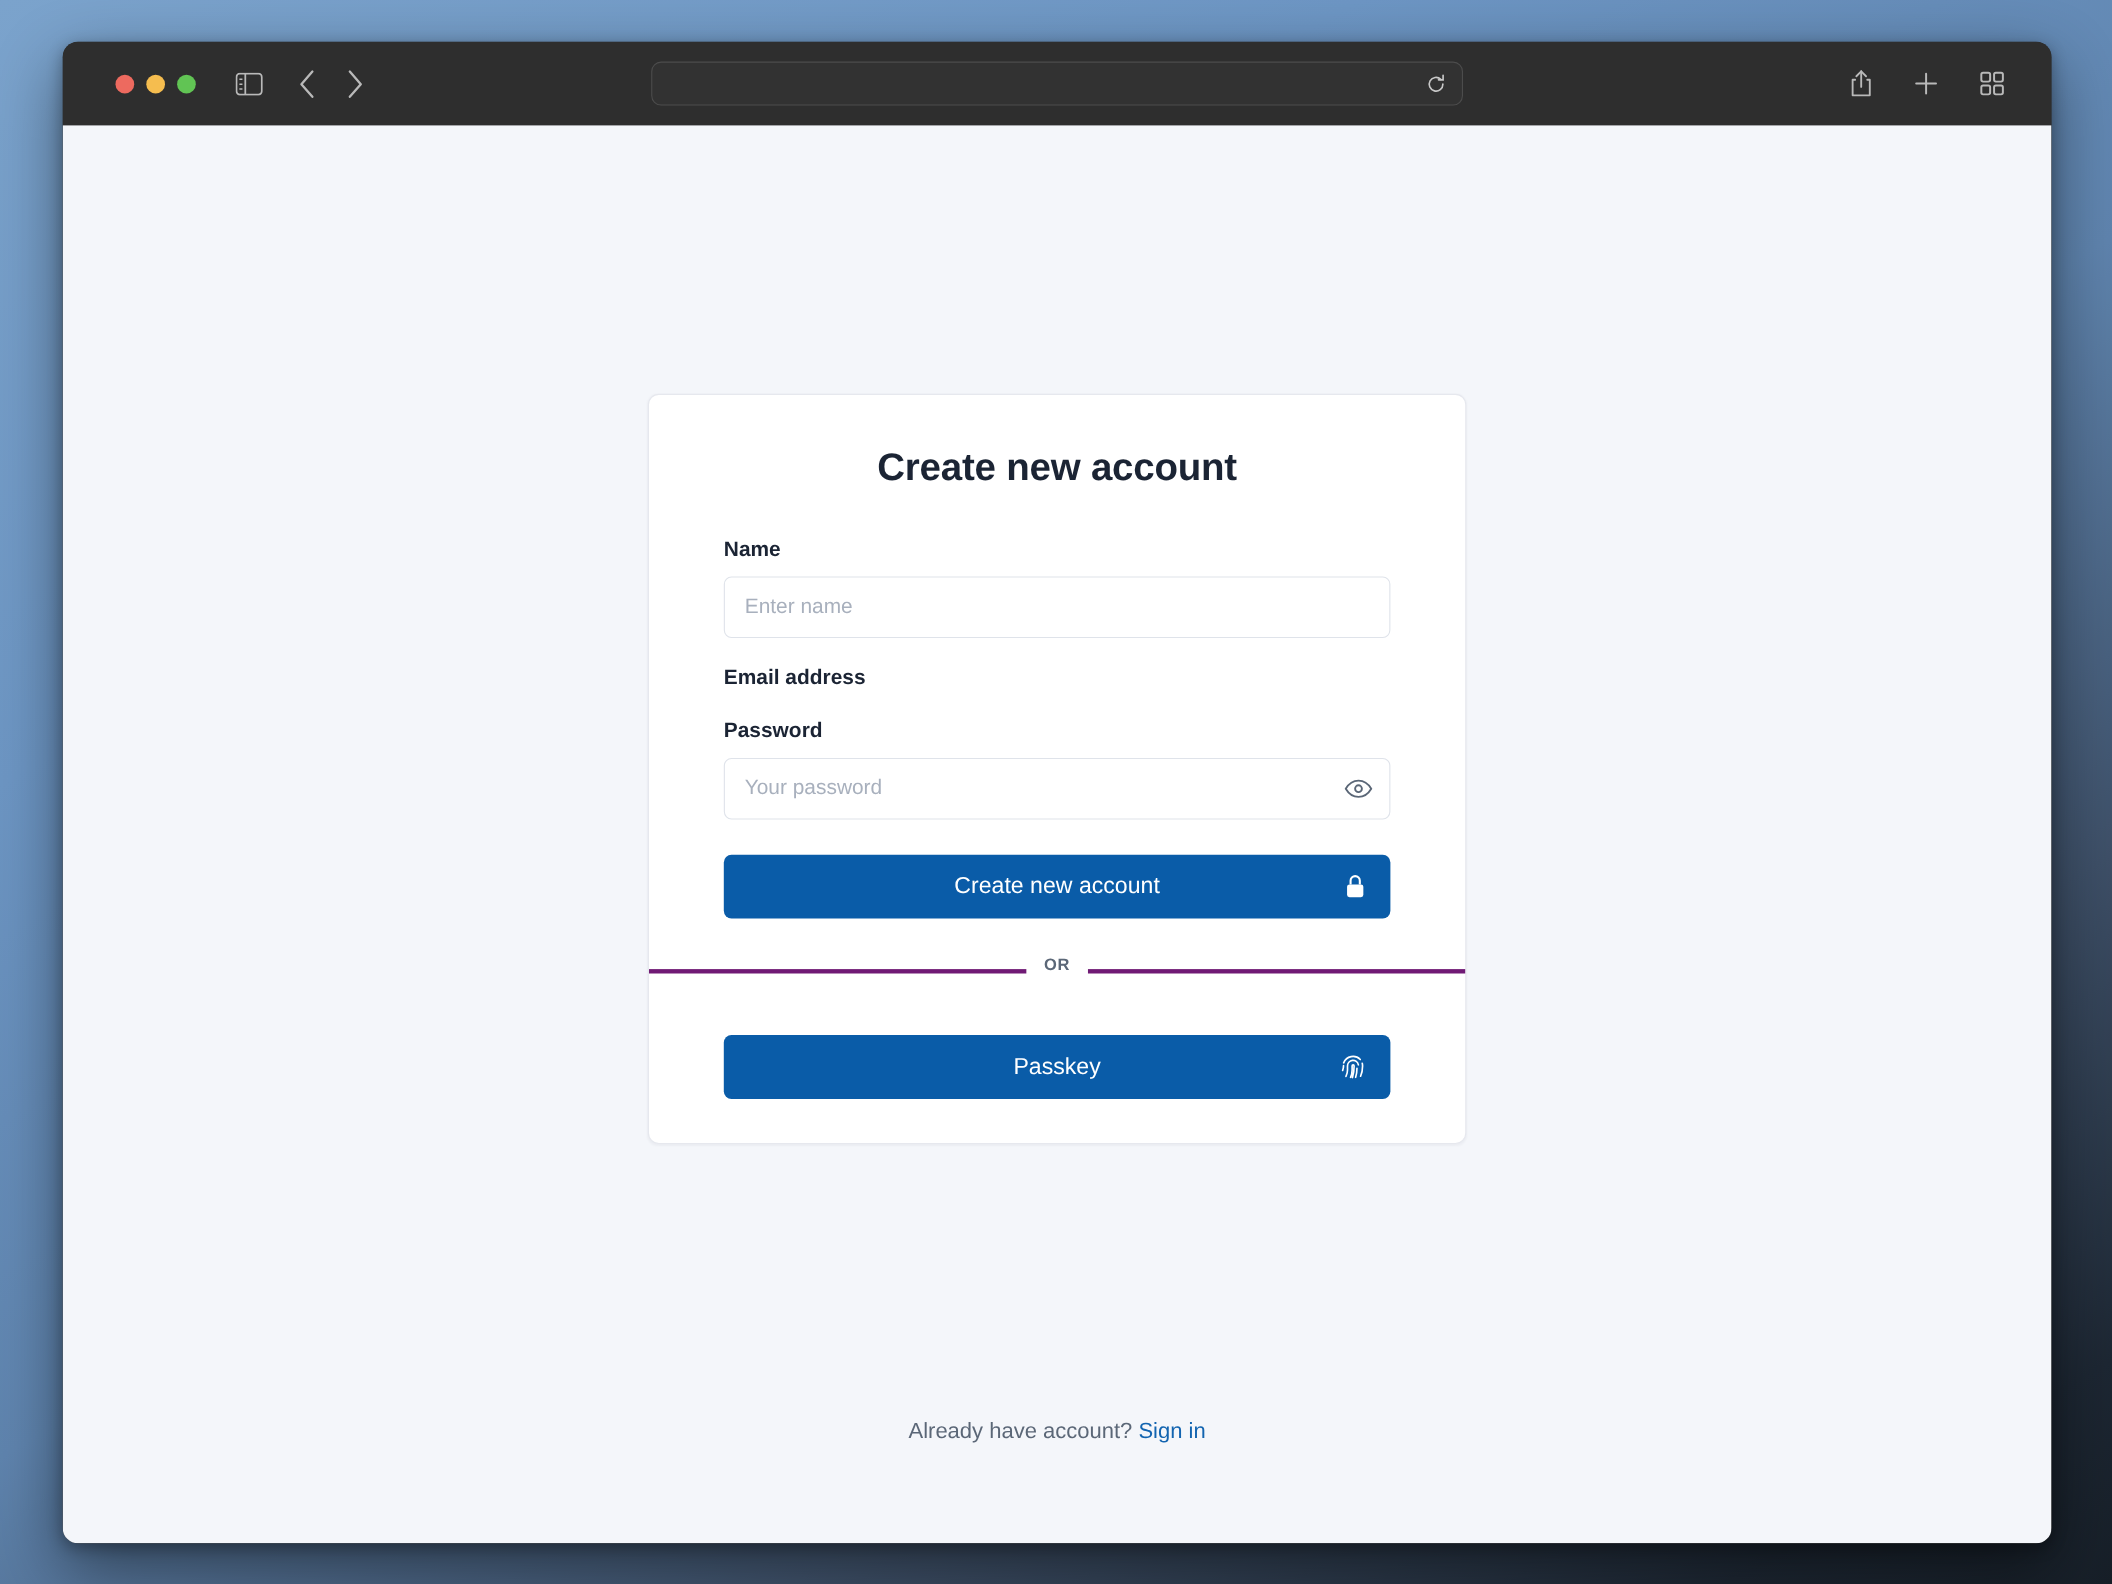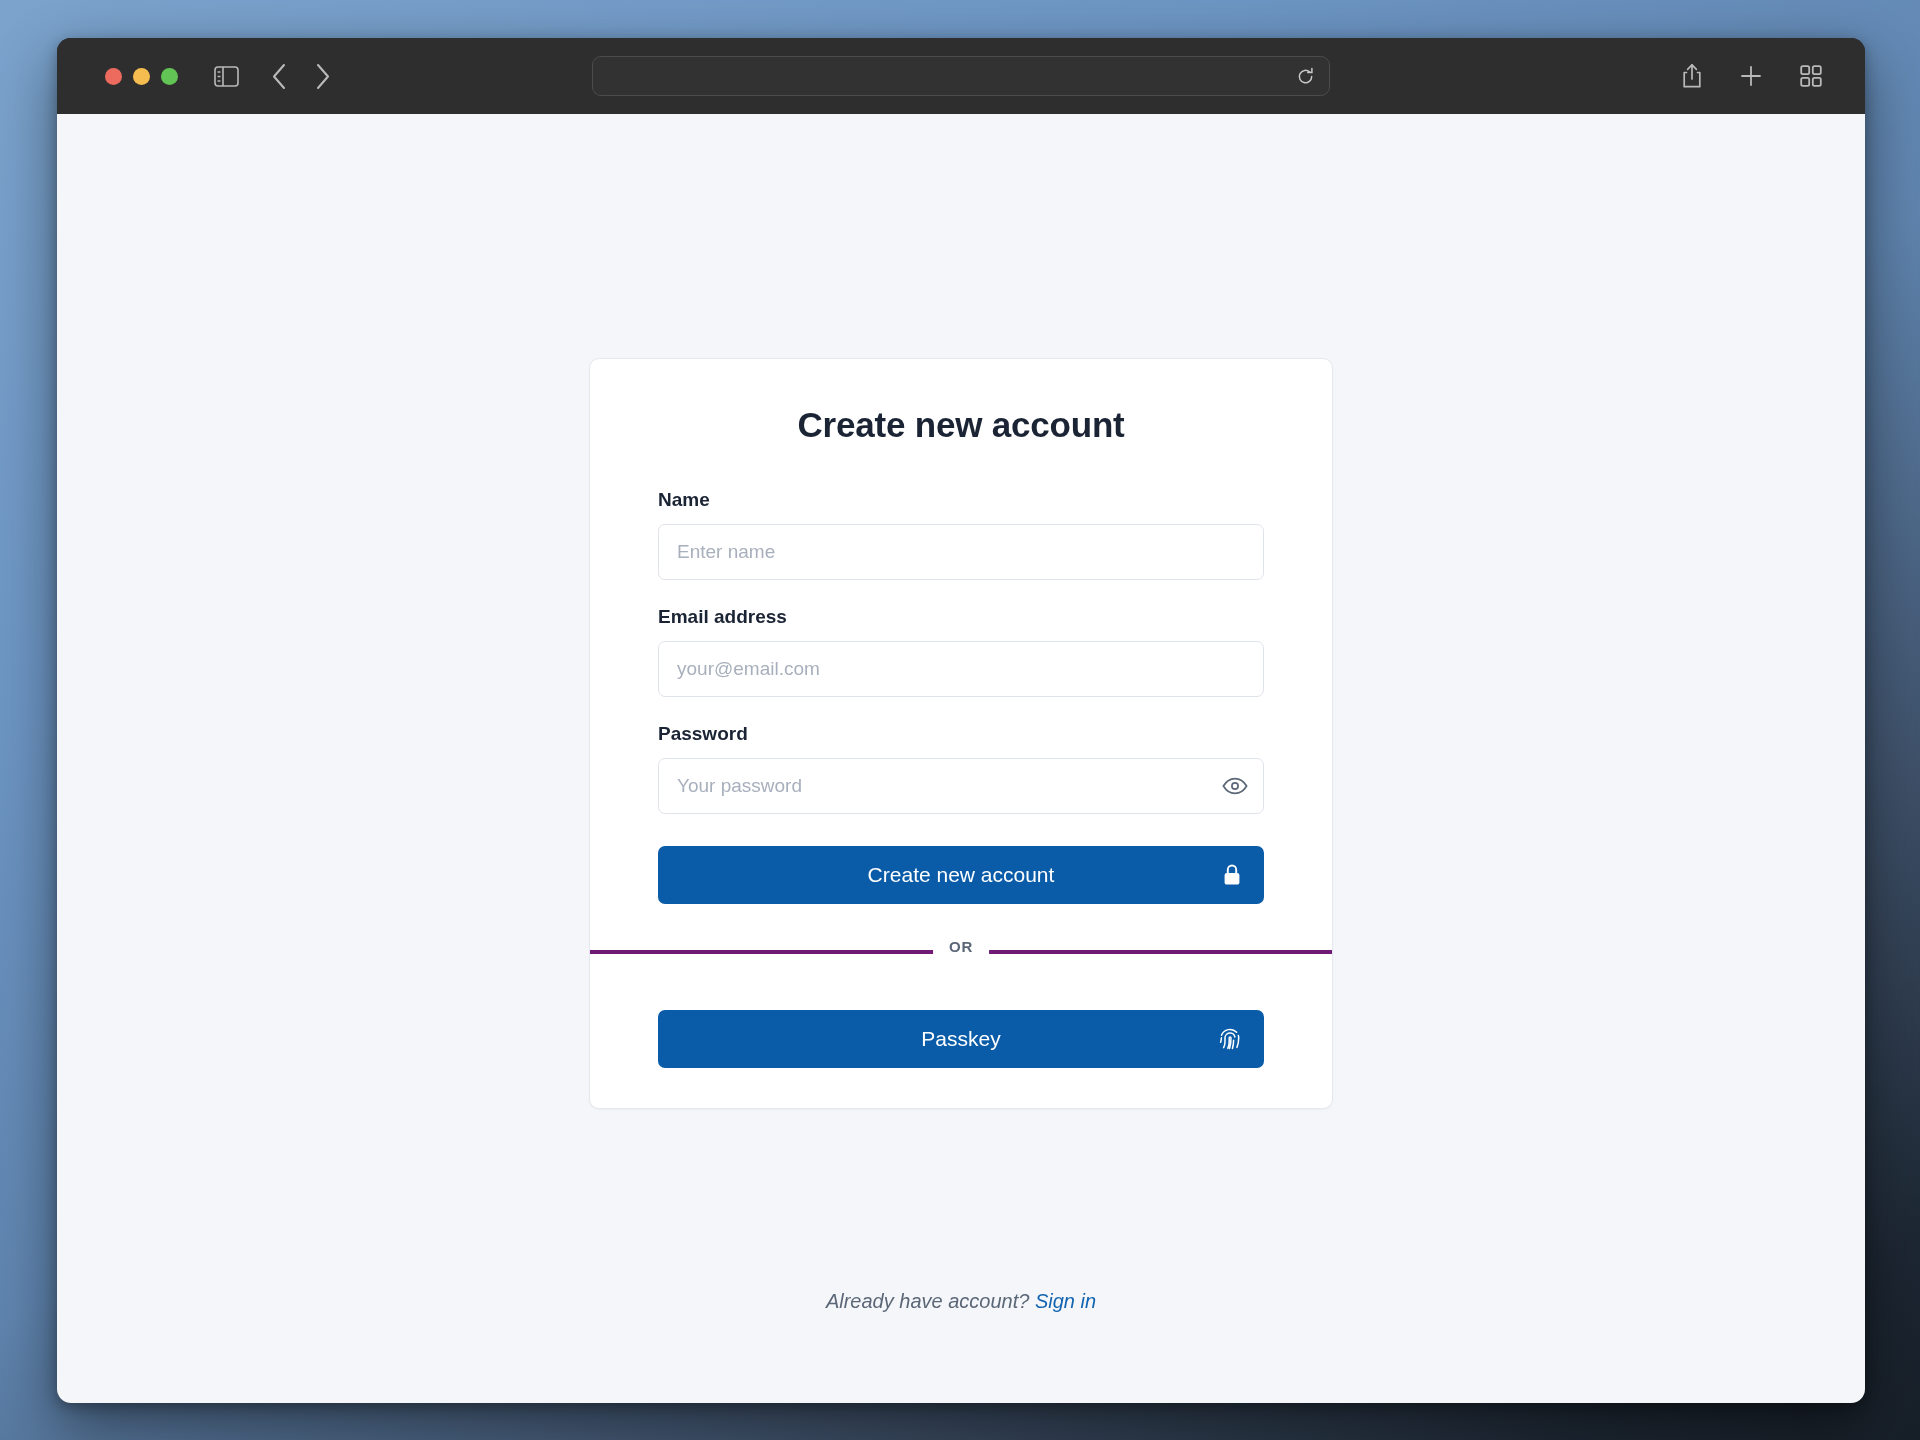--- a/index.html
+++ b/index.html
@@ -213,21 +213,20 @@
 
   .passkey-row { padding: 56px 68px 40px 68px; }
 
   .footer-note {
     position: absolute;
     top: 1176px;
     width: 100%;
     text-align: center;
     font-size: 20px;
     color: #5b6777;
-    font-style: italic;
   }
   .footer-note a {
     color: #1264b0;
     text-decoration: none;
   }
 </style>
 </head>
 <body>
 
 <div class="browser-window">
@@ -307,23 +306,20 @@
 
         <div class="field">
           <label class="field-label">Name</label>
           <div class="input-wrap">
             <input class="text-input" type="text" placeholder="Enter name" style="">
           </div>
         </div>
 
         <div class="field">
           <label class="field-label">Email address</label>
-          <div class="input-wrap">
-            <input class="text-input" type="text" placeholder="your@email.com" style="">
-          </div>
         </div>
 
         <div class="field">
           <label class="field-label">Password</label>
           <div class="input-wrap">
             <input class="text-input" type="text" placeholder="Your password" style="">
             <button class="eye-btn">
               <svg width="26" height="19" viewBox="0 0 26 19" fill="none" stroke="#5b6777" stroke-width="1.7">
                 <path d="M1.4 9.5C4.3 4.6 8.5 2.1 13 2.1s8.7 2.5 11.6 7.4c-2.9 4.9-7.1 7.4-11.6 7.4S4.3 14.4 1.4 9.5Z"></path>
                 <circle cx="13" cy="9.5" r="3.1"></circle>

